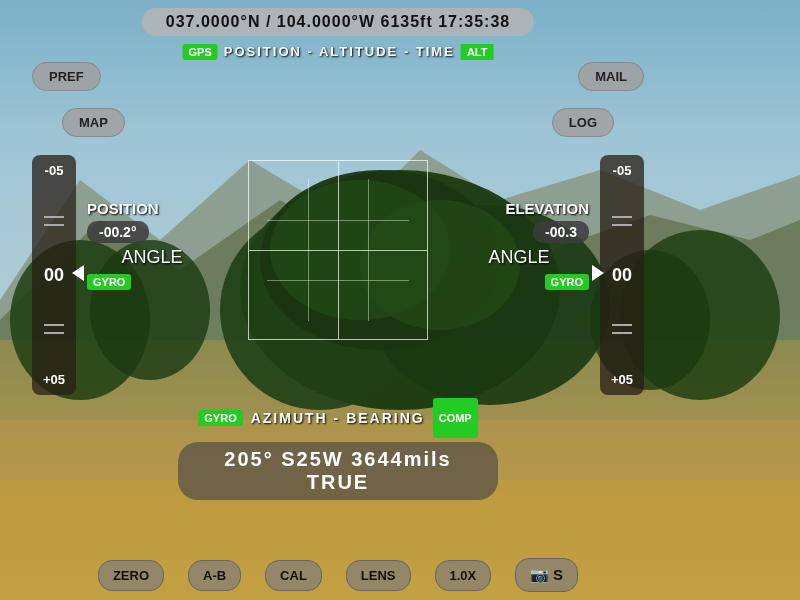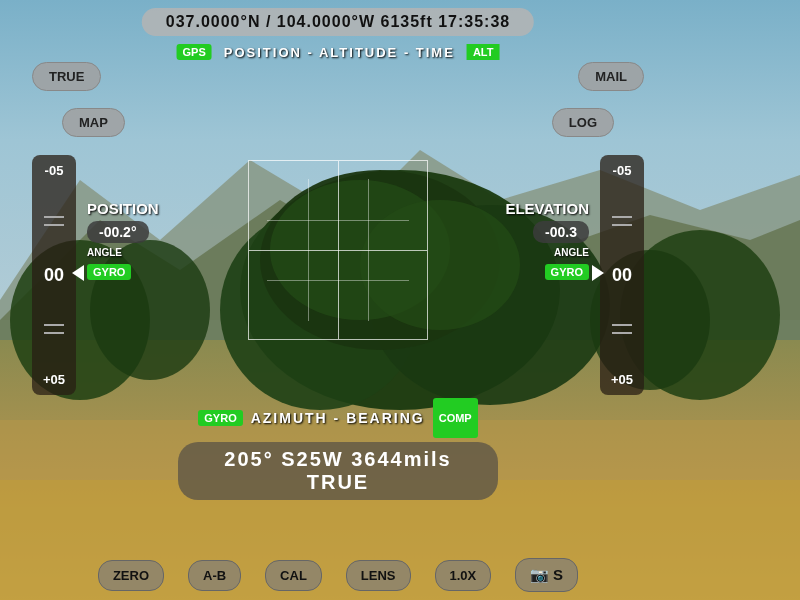--- a/index.html
+++ b/index.html
@@ -72,22 +72,22 @@
       letter-spacing: 1px;
     }
 
     
     .gps-bar {
       position: absolute;
       top: 44px;
       left: 50%;
       transform: translateX(-50%);
       display: flex;
-      align-items: flex-end;
-      gap: 12px;
+      align-items: flex-start;
+      gap: 6px;
     }
 
     .badge-green {
       background: #22cc22;
       color: #fff;
       font-size: 11px;
       font-weight: bold;
       padding: 2px 6px;
       border-radius: 3px;
     }
@@ -228,23 +228,24 @@
       font-size: 14px;
       font-weight: bold;
       border-radius: 10px;
       padding: 3px 12px;
       display: inline-block;
       margin-bottom: 4px;
     }
 
     .angle-label {
       color: #fff;
-      font-size: 10px;
-      font-weight: bold;
+      font-size: 18px;
+      font-weight: normal;
       text-shadow: 1px 1px 2px #000;
+      text-align: center;
     }
 
     
     .elevation-section {
       position: absolute;
       top: 200px;
       right: 75px;
       width: 140px;
       text-align: right;
     }
@@ -483,21 +484,21 @@
   <div class="top-bar">
     <span>037.0000°N / 104.0000°W   6135ft   17:35:38</span>
   </div>
 
   <div class="gps-bar">
     <span class="badge-green">GPS</span>
     <span class="gps-label">POSITION - ALTITUDE - TIME</span>
     <span class="badge-alt">ALT</span>
   </div>
 
-  <button class="btn-corner btn-pref">TRUE</button>
+  <button class="btn-corner btn-pref">PREF</button>
 
   <button class="btn-corner btn-mail">MAIL</button>
 
   <button class="btn-corner btn-map">MAP</button>
 
   <button class="btn-corner btn-log">LOG</button>
 
   <div class="gauge-left">
     <span class="gauge-label-top">-05</span>
     <div class="gauge-tick-area">

